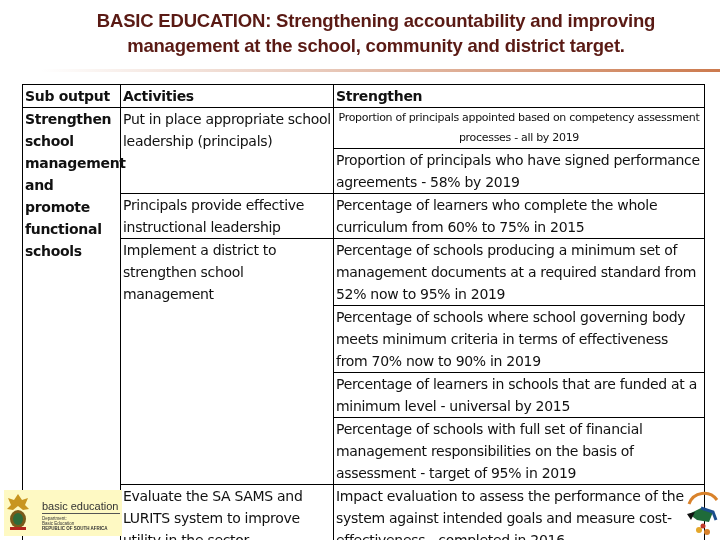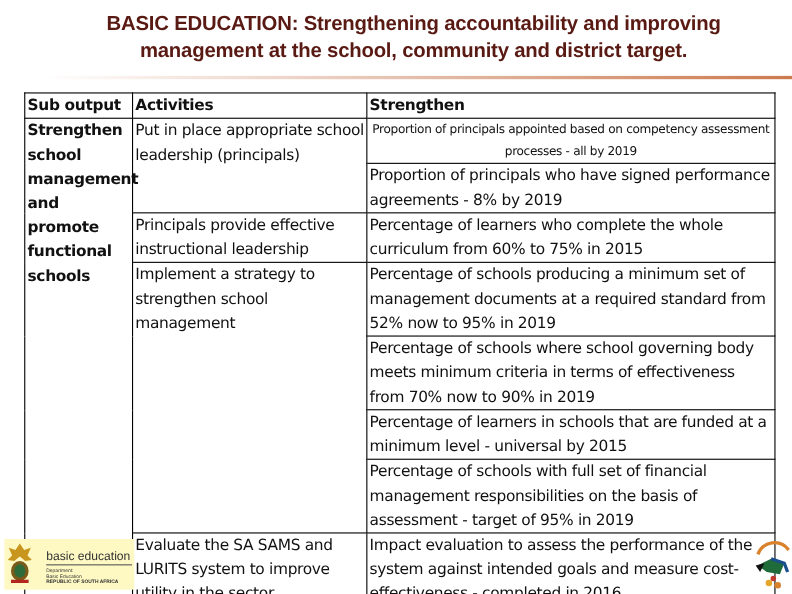--- a/index.html
+++ b/index.html
@@ -37,28 +37,28 @@
     <td>Sub output</td>
     <td>Activities</td>
     <td>Strengthen</td>
   </tr>
   <tr>
     <td rowspan="8" class="sub" style="height:430px;">Strengthen school management and promote functional schools</td>
     <td rowspan="2">Put in place appropriate school leadership (principals)</td>
     <td class="small" style="height:40px;">Proportion of principals  appointed based on competency assessment  processes - all by 2019</td>
   </tr>
   <tr>
-    <td>Proportion of principals who have signed performance agreements - 8% by 2019</td>
+    <td>Proportion of principals who have signed performance agreements - 58% by 2019</td>
   </tr>
   <tr>
     <td>Principals provide effective instructional leadership</td>
     <td>Percentage of learners who complete the whole curriculum from 60% to 75% in 2015</td>
   </tr>
   <tr>
-    <td rowspan="4">Implement a strategy to strengthen school management</td>
+    <td rowspan="4">Implement a district to strengthen school management</td>
     <td>Percentage of schools producing a minimum set of management documents at a required standard from 52% now to 95% in 2019</td>
   </tr>
   <tr>
     <td>Percentage of schools where school governing body meets minimum criteria in terms of effectiveness from 70% now to 90% in 2019</td>
   </tr>
   <tr>
     <td>Percentage of learners in schools that are funded at a minimum level - universal by 2015</td>
   </tr>
   <tr>
     <td>Percentage of schools with full set of financial management responsibilities on the basis of assessment - target of 95% in 2019</td>

